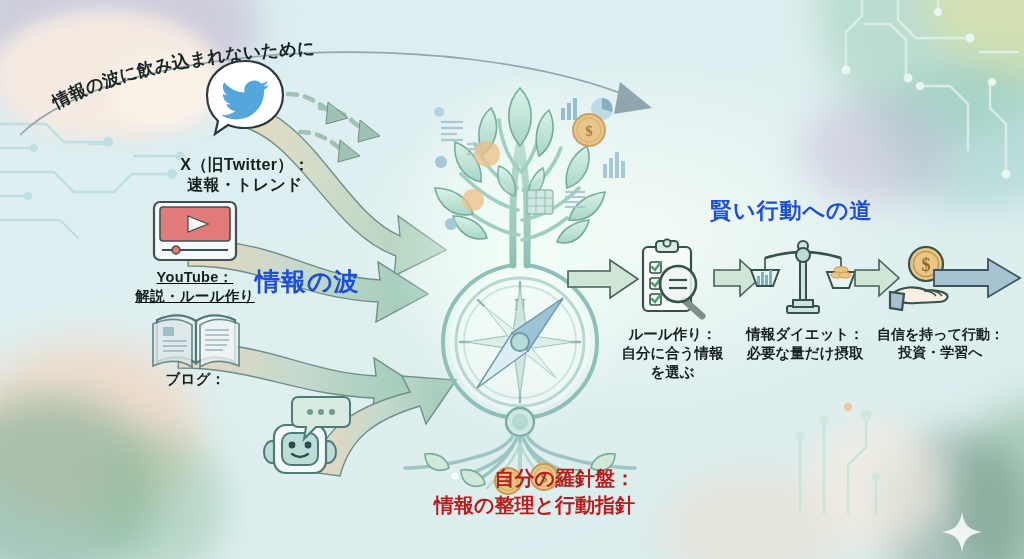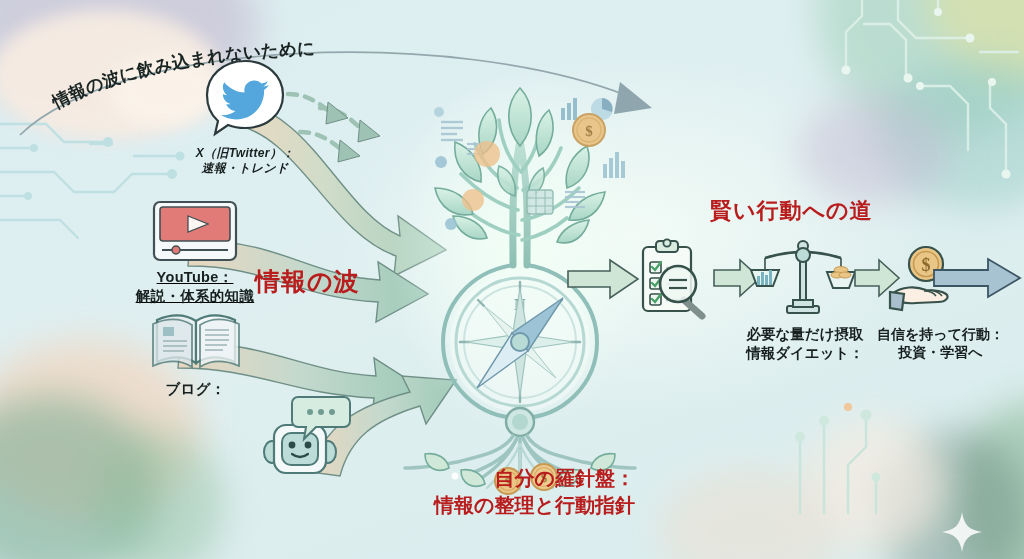--- a/index.html
+++ b/index.html
@@ -27,21 +27,21 @@
   
   .node{position:absolute;text-align:center;}
   .node .cap{
     color:#17201f;font-weight:bold;line-height:1.28;
     letter-spacing:.3px;white-space:nowrap;
   }
   .cap .l1{display:block;}
   .cap .l2{display:block;}
 
   .big-label{
-    position:absolute;color:#b91c1c;font-weight:bold;
+    position:absolute;color:#1d4ed8;font-weight:bold;
     white-space:nowrap;letter-spacing:1px;
   }
 
   .step-cap{
     position:absolute;text-align:center;color:#17201f;
     font-weight:bold;line-height:1.3;white-space:nowrap;
   }
   .step-cap span{display:block;}
 
   .center-cap{
@@ -190,37 +190,37 @@
       <path d="M44 6 C 66 6, 82 21, 82 40 C 82 59, 66 73, 44 73 C 38 73, 32 72, 27 70
                L14 79 L17 66 C 9 59, 6 50, 6 40 C 6 21, 22 6, 44 6 Z" fill="#ffffff" stroke="#2c3a3d" stroke-width="2.2"></path>
       <path d="M68 30 c-1.8 .8-3.7 1.3-5.7 1.6 2-1.2 3.6-3.1 4.4-5.4
                -1.9 1.1-4 1.9-6.3 2.4 -1.8-1.9-4.4-3.1-7.2-3.1 -5.5 0-9.9 4.4-9.9 9.9
                0 .8.1 1.5.3 2.2 -8.2-.4-15.5-4.4-20.4-10.4 -.9 1.5-1.3 3.1-1.3 4.9
                0 3.4 1.7 6.4 4.4 8.2 -1.6 0-3.1-.5-4.4-1.2v.1c0 4.8 3.4 8.8 7.9 9.7
                -.8.2-1.7.3-2.6.3 -.6 0-1.3-.1-1.9-.2 1.3 3.9 4.9 6.8 9.2 6.9
                -3.4 2.6-7.6 4.2-12.2 4.2 -.8 0-1.6 0-2.3-.1 4.4 2.8 9.5 4.4 15.1 4.4
                18.1 0 28-15 28-28 0-.4 0-.9 0-1.3 1.9-1.4 3.6-3.1 4.9-5.1z" fill="#53a7dd"></path>
     </svg>
-    <div class="cap" style="font-size:12px;margin-top:3px;font-style:italic;">
+    <div class="cap" style="font-size:16px;margin-top:12px;">
       <span class="l1">X（旧Twitter）：</span>
       <span class="l2">速報・トレンド</span>
     </div>
   </div>
 
   <div class="node" style="left:100px;top:200px;width:190px;text-decoration:underline;">
     <svg width="86" height="62" viewBox="0 0 86 62" style="margin:0 auto;display:block;">
       <rect x="2" y="2" width="82" height="58" rx="6" fill="#f6f9f9" stroke="#415055" stroke-width="2.2"></rect>
       <rect x="8" y="7" width="70" height="34" rx="3" fill="#e07b77" stroke="#415055" stroke-width="1.6"></rect>
       <polygon points="36,16 56,24 36,32" fill="#fdf6f2" stroke="#415055" stroke-width="1.3"></polygon>
       <line x1="10" y1="50" x2="76" y2="50" stroke="#415055" stroke-width="1.8"></line>
       <circle cx="24" cy="50" r="4" fill="#e07b77" stroke="#415055" stroke-width="1.5"></circle>
     </svg>
     <div class="cap" style="font-size:14.5px;margin-top:6px;">
       <span class="l1">YouTube：</span>
-      <span class="l2">解説・体系的知識</span>
+      <span class="l2">解説・ルール作り</span>
     </div>
   </div>
 
   <div class="node" style="left:98px;top:308px;width:195px;">
     <svg width="90" height="62" viewBox="0 0 90 62" style="margin:0 auto;display:block;">
       <path d="M6 12 C 20 6, 34 6, 45 13 L45 55 C 34 48, 20 48, 6 54 Z" fill="#e8eef0" stroke="#4e7a77" stroke-width="2.2"></path>
       <path d="M84 12 C 70 6, 56 6, 45 13 L45 55 C 56 48, 70 48, 84 54 Z" fill="#f3f7f8" stroke="#4e7a77" stroke-width="2.2"></path>
       <path d="M2 16 C 16 10, 30 10, 41 17 L41 59 C 30 52, 16 52, 2 58 Z" fill="#dde7ea" stroke="#4e7a77" stroke-width="1.8" opacity=".8"></path>
       <path d="M88 16 C 74 10, 60 10, 49 17 L49 59 C 60 52, 74 52, 88 58 Z" fill="#eef4f5" stroke="#4e7a77" stroke-width="1.8" opacity=".8"></path>
       <rect x="12" y="19" width="11" height="9" fill="#9cc0c4"></rect>
@@ -228,21 +228,21 @@
         <line x1="12" y1="33" x2="36" y2="33"></line>
           <line x1="12" y1="38" x2="36" y2="38"></line>
         <line x1="12" y1="43" x2="33" y2="43"></line>
         <line x1="54" y1="22" x2="78" y2="22"></line>
           <line x1="54" y1="27" x2="78" y2="27"></line>
         <line x1="54" y1="32" x2="78" y2="32"></line>
           <line x1="54" y1="37" x2="76" y2="37"></line>
         <line x1="54" y1="42" x2="72" y2="42"></line>
       </g>
     </svg>
-    <div class="cap" style="font-size:14.5px;margin-top:10px;">
+    <div class="cap" style="font-size:14.5px;margin-top:0;">
       <span class="l1">ブログ：</span>
     </div>
   </div>
 
   <div class="node" style="left:200px;top:408px;width:200px;">
     <svg width="84" height="72" viewBox="0 0 84 72" style="margin:0 auto;display:block;">
       <line x1="42" y1="4" x2="42" y2="16" stroke="#4e7a77" stroke-width="2"></line>
       <circle cx="42" cy="5" r="4" fill="#e9f3f2" stroke="#4e7a77" stroke-width="1.8"></circle>
       <ellipse cx="14" cy="44" rx="8" ry="11" fill="#bcdcd8" stroke="#4e7a77" stroke-width="2"></ellipse>
       <ellipse cx="70" cy="44" rx="8" ry="11" fill="#bcdcd8" stroke="#4e7a77" stroke-width="2"></ellipse>
@@ -522,24 +522,29 @@
   </svg>
 
   <svg style="position:absolute;left:934px;top:257px;" width="88" height="42" viewBox="0 0 88 42">
     <polygon points="0,13 54,13 54,2 86,21 54,40 54,29 0,29" fill="#a7c3d2" stroke="#3c5564" stroke-width="1.8"></polygon>
   </svg>
 
   <div class="big-label" style="left:255px;top:265px;font-size:25px;text-align:right;">情報の波</div>
 
   <div class="big-label" style="left:710px;top:196px;font-size:22px;">賢い行動への道</div>
 
+  <div class="step-cap" style="left:590px;top:325px;width:165px;font-size:14.5px;">
+    <span>ルール作り：</span>
+    <span>自分に合う情報</span>
+    <span>を選ぶ</span>
+  </div>
 
   <div class="step-cap" style="left:725px;top:325px;width:160px;font-size:14.5px;">
+    <span>情報ダイエット：</span>
     <span>必要な量だけ摂取</span>
-    <span>情報ダイエット：</span>
   </div>
 
   <div class="step-cap" style="left:858px;top:325px;width:165px;font-size:14px;">
     <span>自信を持って行動：</span>
     <span>投資・学習へ</span>
   </div>
 
   <div class="center-cap" style="left:405px;top:465px;width:230px;font-size:20px;">
     <span>自分の羅針盤：</span>
     <span>情報の整理と行動指針</span>

